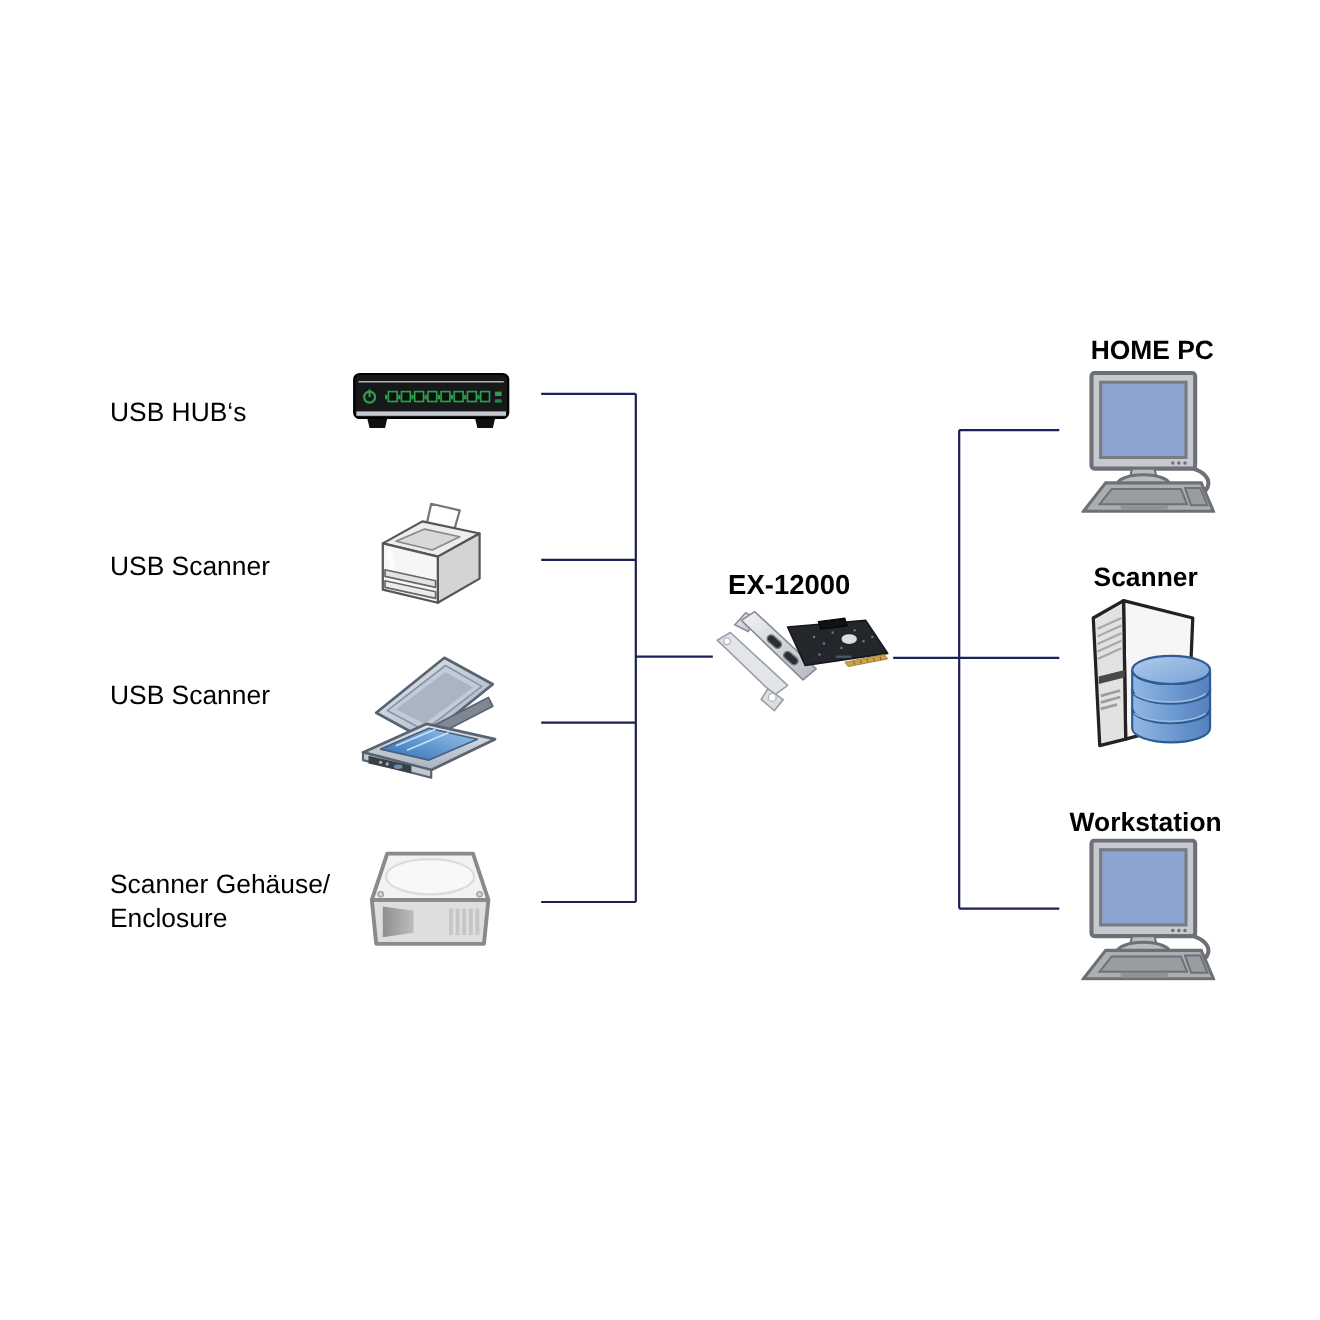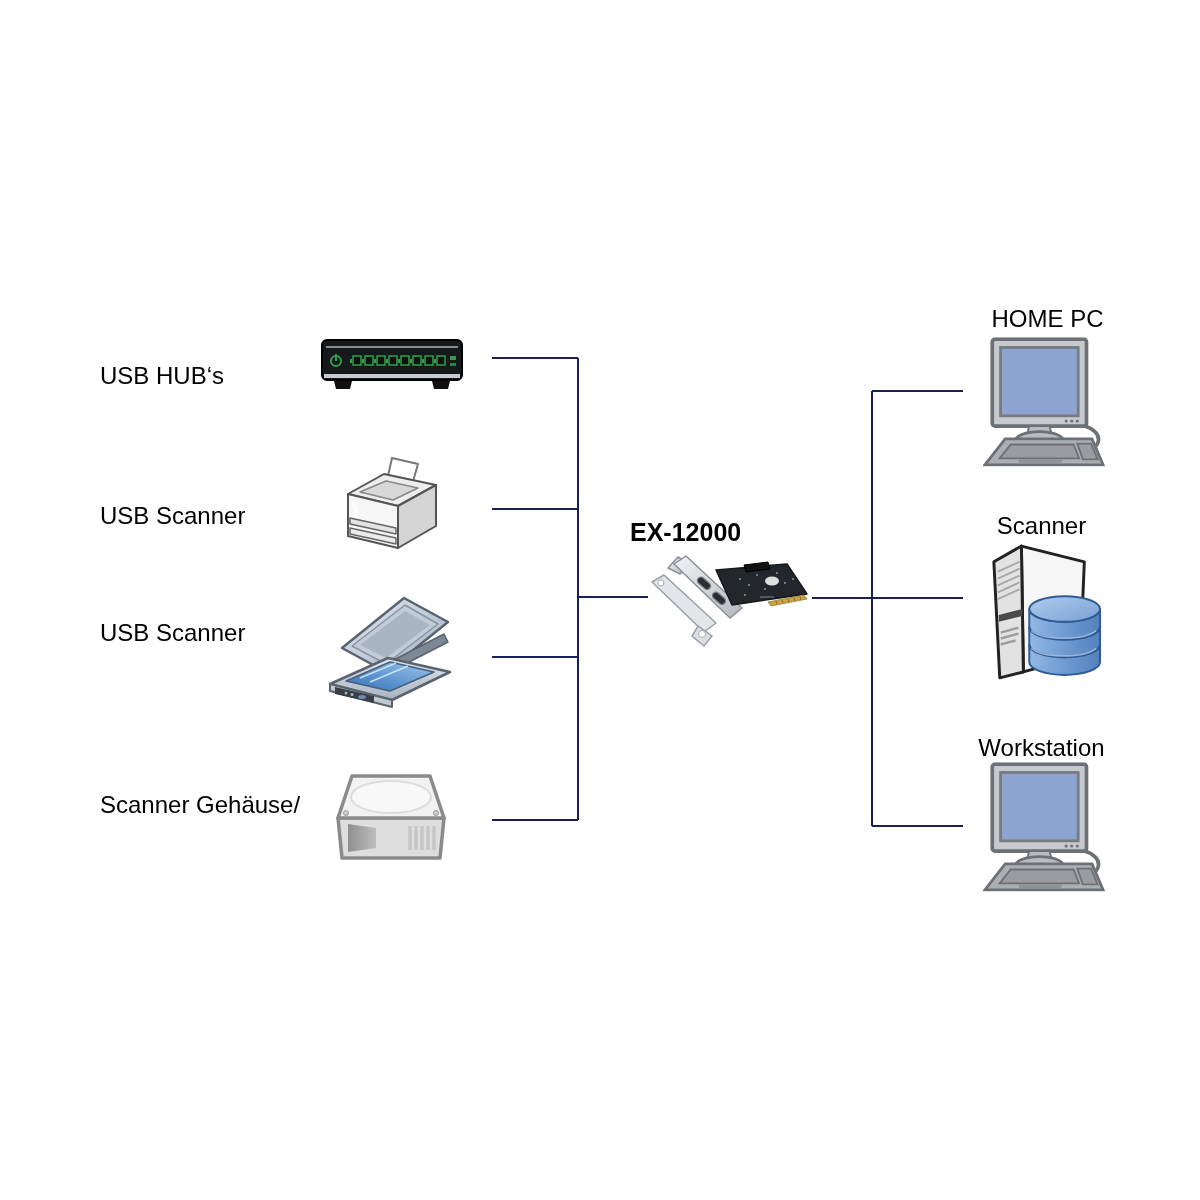--- a/index.html
+++ b/index.html
@@ -4,23 +4,23 @@
 <style>
   html,body{margin:0;padding:0;background:#fff;}
   .canvas{
     position:relative;width:1200px;height:1200px;background:#fff;overflow:hidden;
     font-family:"Liberation Sans", sans-serif;color:#000;
   }
   .abs{position:absolute;}
   .label{
     font-size:24px;line-height:31px;color:#000;white-space:nowrap;
   }
-  .label.center{text-align:center;}
+  .label.center{text-align:center;font-weight:bold;}
   .title{
-    font-size:25px;font-weight:bold;white-space:nowrap;
+    font-size:25px;font-weight:bold;text-align:center;white-space:nowrap;
   }
   svg{display:block;overflow:visible;}
 </style>
 </head>
 <body>
 
 <div class="canvas">
 
   <svg class="abs" style="left:0;top:0" width="1200" height="1200" viewBox="0 0 1200 1200">
     <g stroke="#1b1f57" stroke-width="2" fill="none">
@@ -52,20 +52,21 @@
       <polygon points="102,115 117,115 124,132 108,132" fill="#999da1" stroke="#6d7175" stroke-width="2"></polygon>
       <polygon points="38,132 86,132 84,137 40,137" fill="#8f9397"></polygon>
     </symbol>
   </svg>
 
   <div class="abs label" style="left:100px;top:360px">USB HUB‘s</div>
   <div class="abs label" style="left:100px;top:500px">USB Scanner</div>
   <div class="abs label" style="left:100px;top:617px">USB Scanner</div>
   <div class="abs" style="left:100px;top:789px">
     <div class="label">Scanner Gehäuse/</div>
+    <div class="label">Enclosure</div>
   </div>
 
   <svg class="abs" style="left:320px;top:338px" width="144" height="54" viewBox="0 0 144 54">
     <rect x="2" y="2" width="140" height="40" rx="5" fill="#17181a" stroke="#000" stroke-width="2"></rect>
     <path d="M6,9 H138" stroke="#caced4" stroke-width="1.3" opacity="0.85"></path>
     <rect x="4" y="36" width="136" height="4" fill="#c7cbd1"></rect>
     <polygon points="14,43 32,43 30,51 16,51" fill="#101010"></polygon>
     <polygon points="112,43 130,43 128,51 114,51" fill="#101010"></polygon>
     <circle cx="16" cy="23" r="5" fill="none" stroke="#2f9e4f" stroke-width="2"></circle>
     <line x1="16" y1="16" x2="16" y2="23" stroke="#2f9e4f" stroke-width="2"></line>

